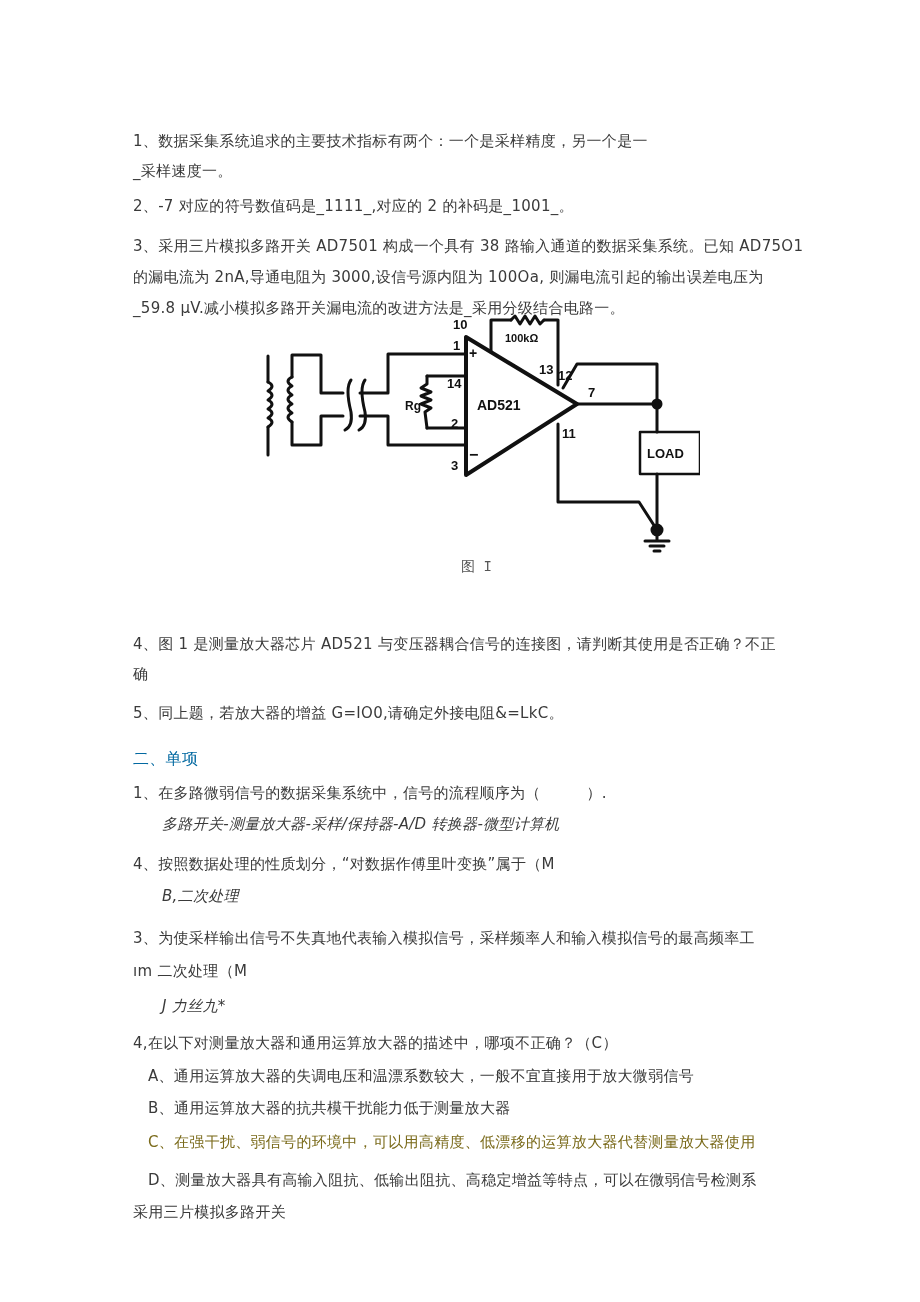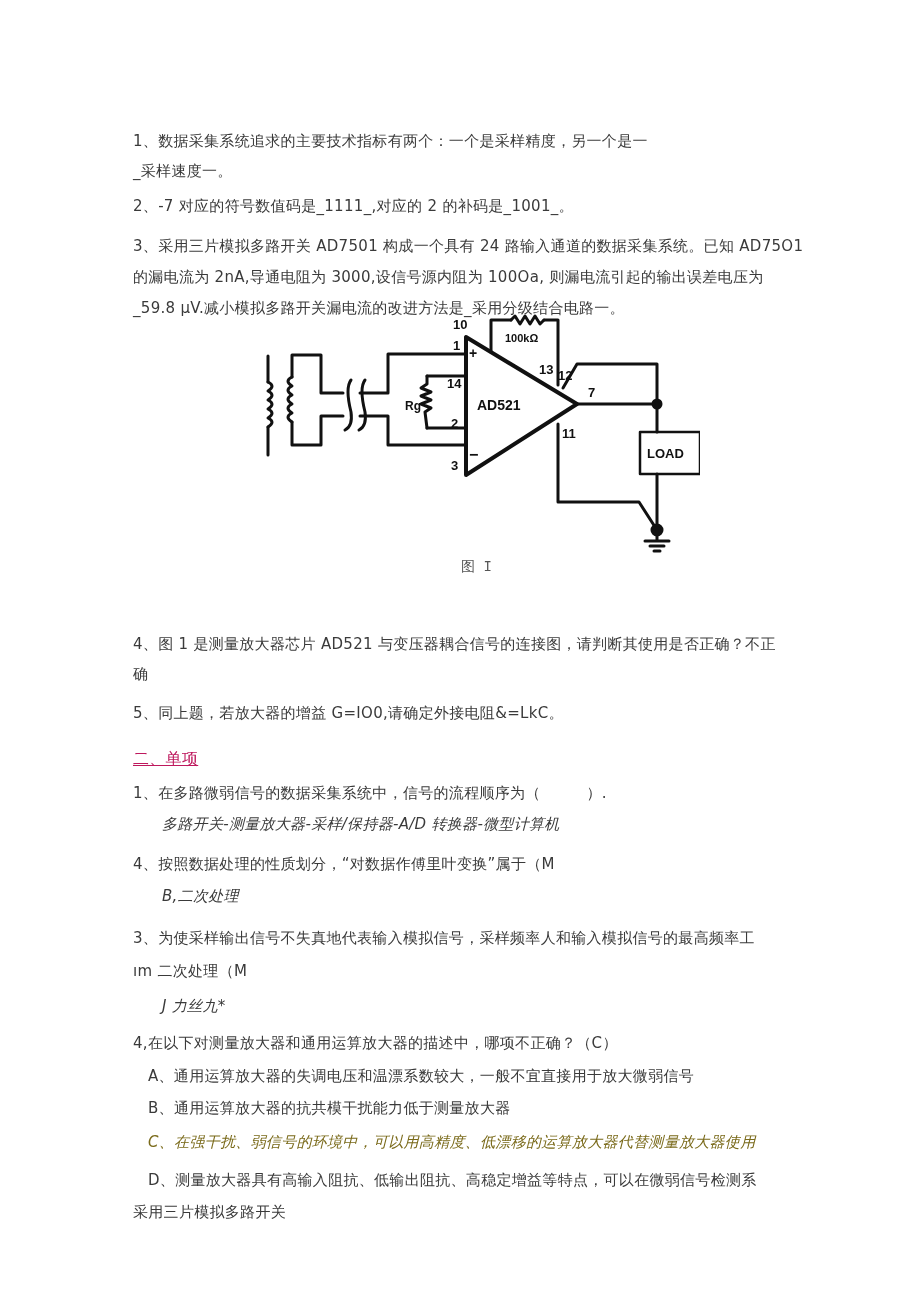--- a/index.html
+++ b/index.html
@@ -7,40 +7,40 @@
     width: 920px; height: 1302px; position: relative; overflow: hidden;
     font-family: "DejaVu Sans", "Liberation Sans", sans-serif;
     color: #333333;
   }
   .line {
     position: absolute; left: 133px; font-size: 15px; white-space: nowrap;
     line-height: 20px; color: #3a3a3a; letter-spacing: 0.3px; margin-top: 36px;
   }
   .line.indent1 { left: 162px; font-style: italic; }
   .line.indent2 { left: 148px; }
-  .section-title { font-size: 16px; color: #be185d; text-decoration: underline; }
-  .highlight { color: #7a6a1a; font-style: italic; }
+  .section-title { font-size: 16px; color: #0369a1; }
+  .highlight { color: #7a6a1a; }
   #figure {
     position: absolute; left: 255px; top: 312px; width: 445px; height: 250px;
   }
   #figure svg { width: 445px; height: 250px; display: block; }
   .caption {
     position: absolute; left: 461px; top: 558px; font-size: 14px; color: #555;
     font-family: Liberation Mono, monospace;
   }
 </style>
 </head>
 <body>
 
 <div>
 
   <div class="line" style="top:95px">1、数据采集系统追求的主要技术指标有两个：一个是采样精度，另一个是一</div>
   <div class="line" style="top:125px">_采样速度一。</div>
   <div class="line" style="top:160px">2、-7 对应的符号数值码是_1111_,对应的 2 的补码是_1001_。</div>
-  <div class="line" style="top:200px">3、采用三片模拟多路开关 AD7501 构成一个具有 24 路输入通道的数据采集系统。已知 AD75O1</div>
+  <div class="line" style="top:200px">3、采用三片模拟多路开关 AD7501 构成一个具有 38 路输入通道的数据采集系统。已知 AD75O1</div>
   <div class="line" style="top:231px">的漏电流为 2nA,导通电阻为 3000,设信号源内阻为 100Oa, 则漏电流引起的输出误差电压为</div>
   <div class="line" style="top:262px">_59.8 μV.减小模拟多路开关漏电流的改进方法是_采用分级结合电路一。</div>
 
   <div id="figure">
     <svg viewBox="0 0 445 250" xmlns="http://www.w3.org/2000/svg" stroke="#111" fill="none" stroke-width="3" stroke-linecap="round" stroke-linejoin="round">
 
       <g>
         <path d="M13 44 L13 70"></path>
         <path d="M13 70 q8 4 0 9 q8 4 0 9 q8 4 0 9 q8 4 0 9 q8 4 0 9"></path>
         <path d="M13 115 L13 143"></path>

